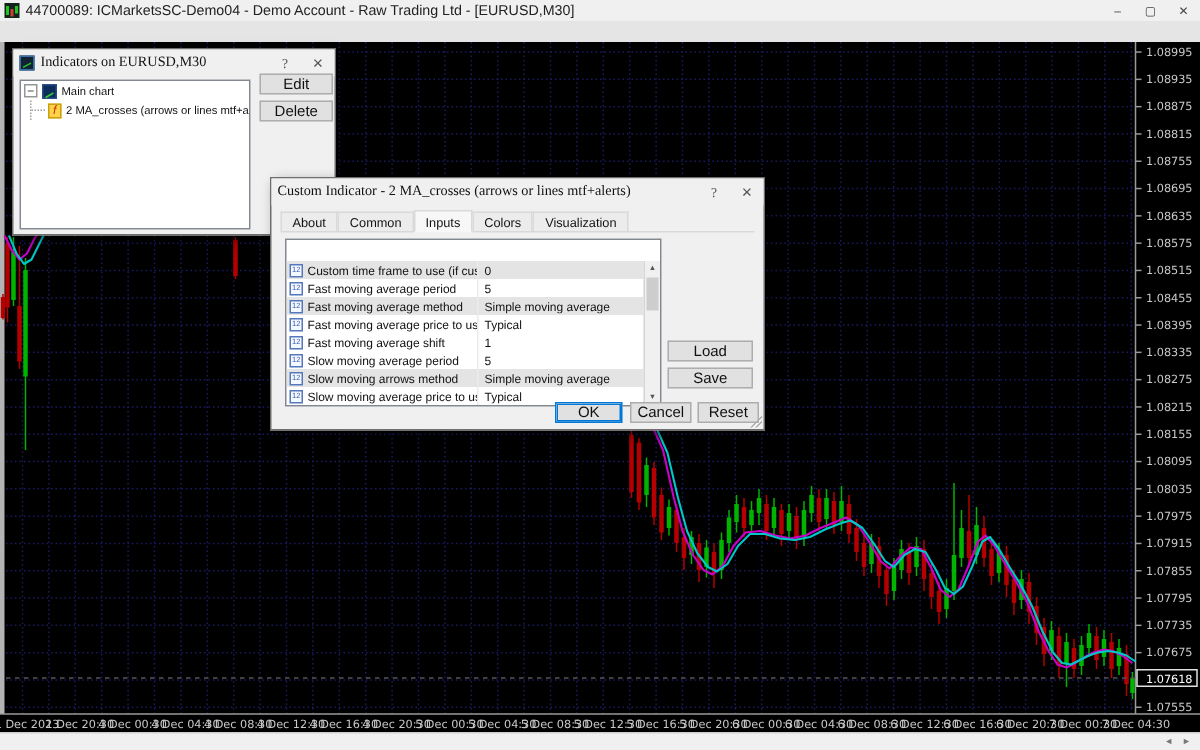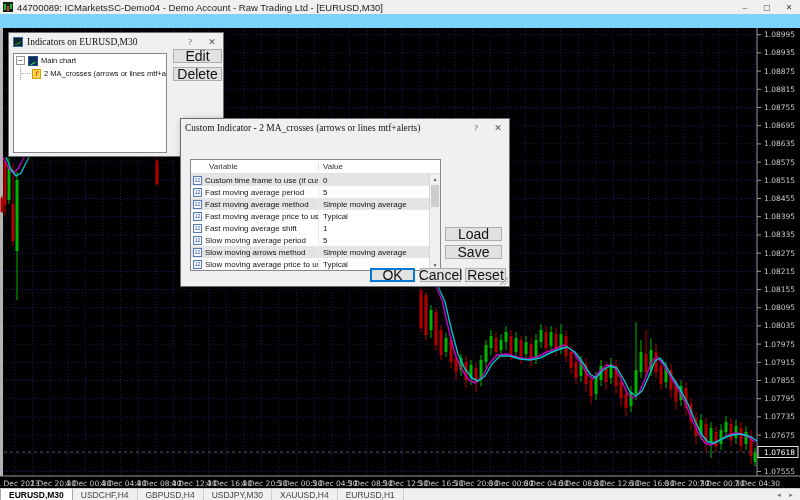--- a/index.html
+++ b/index.html
@@ -1,18 +1,18 @@
 <!DOCTYPE html>
 <html><head>
 <meta charset="utf-8">
 <style>
   * { margin:0; padding:0; box-sizing:border-box; }
   html,body { width:800px; height:500px; overflow:hidden; background:#000;
     font-family:"Liberation Sans","DejaVu Sans",sans-serif; }
-  #app { position:relative; width:800px; height:500px; background:#7dd3fc; }
+  #app { position:relative; width:800px; height:500px; background:#e5e5e5; }
 
   
   #titlebar { position:absolute; left:0; top:0; width:800px; height:14px; background:#f0f0f0;
     display:flex; align-items:center; font-size:9.5px; color:#222; }
   #app-icon { width:10px; height:10px; margin:0 4px 0 3px; background:#10241a; position:relative; flex:0 0 auto; }
   #app-icon::before { content:""; position:absolute; left:1px; top:2px; width:2px; height:6px; background:#21c421; }
   #app-icon::after { content:""; position:absolute; left:4px; top:4px; width:2px; height:5px; background:#d03a3a; box-shadow:3px -2px 0 #21c421; }
   #title-text { white-space:nowrap; overflow:hidden; }
   #win-controls { margin-left:auto; display:flex; align-items:center; height:100%; }
   .win-btn { width:22px; height:100%; display:flex; align-items:center; justify-content:center;
@@ -30,21 +30,21 @@
 
   
   .dialog { position:absolute; background:#f0f0f0; border:1px solid #6e6e6e;
     box-shadow:3px 3px 8px rgba(0,0,0,.45); }
   .dlg-title { height:18px; background:#f0f0f0; display:flex; align-items:center;
     font-size:9.5px; color:#111; padding-left:4px;font-family:Liberation Serif, serif; }
   .dlg-title-text { white-space:nowrap; overflow:hidden; }
   .dlg-btns { margin-left:auto; display:flex; }
   .dlg-btn { width:22px; height:18px; display:flex; align-items:center; justify-content:center;
     font-size:9px; color:#555; }
-  .btn { background:#e1e1e1; border:1px solid #adadad; font-size:14px; color:#111;
+  .btn { background:#e1e1e1; border:1px solid #adadad; font-size:10px; color:#111;
     display:flex; align-items:center; justify-content:center; position:absolute;
     font-family:"Liberation Sans","DejaVu Sans",sans-serif; }
   .btn.focused { border:1px solid #0078d7; box-shadow:inset 0 0 0 1px #0078d7; }
 
   
   #dlg1 { left:8px; top:32px; width:216px; height:125px; }
   #dlg1-icon { width:10px; height:10px; margin-right:4px; background:#123; border:1px solid #3a6ea5; position:relative; }
   #dlg1-icon::before { content:""; position:absolute; left:1px; top:5px; width:6px; height:1px;
     background:#27c427; transform:rotate(-28deg); }
   #indicator-list { position:absolute; left:4px; top:20px; width:154px; height:100px;
@@ -453,25 +453,28 @@
   </div>
 
   <div class="dialog" id="dlg2">
     <div class="dlg-title">
       <div class="dlg-title-text">Custom Indicator - 2 MA_crosses (arrows or lines mtf+alerts)</div>
       <div class="dlg-btns">
         <div class="dlg-btn">?</div>
         <div class="dlg-btn">✕</div>
       </div>
     </div>
+    <div id="tabs-row">
+        <div class="tab">About</div>
+        <div class="tab">Common</div>
+        <div class="tab active">Inputs</div>
+        <div class="tab">Colors</div>
+        <div class="tab">Visualization</div>
+      </div>
     <div id="param-table">
-      <div id="tbl-head">
-        <div class="th col-var">Variable</div>
-        <div class="th col-val">Value</div>
-      </div>
       <div id="tbl-body">
           <div class="trow shaded">
             <div class="tcell-var">
               <div class="input-type-icon">12</div>
               <span>Custom time frame to use (if custom tim...</span>
             </div>
             <div class="tcell-val">0</div>
           </div>
           <div class="trow">
             <div class="tcell-var">
@@ -531,27 +534,19 @@
     </div>
     <div class="btn" style="left:264px; top:108px; width:57px; height:14px;">Load</div>
     <div class="btn" style="left:264px; top:126px; width:57px; height:14px;">Save</div>
     <div class="btn focused" style="left:189px; top:149px; width:45px; height:14px;">OK</div>
     <div class="btn" style="left:239px; top:149px; width:41px; height:14px;">Cancel</div>
     <div class="btn" style="left:284px; top:149px; width:41px; height:14px;">Reset</div>
     <div id="dlg2-grip"></div>
   </div>
 
   <div id="bottom-bar">
-    <div id="chart-tabs" style="display:flex; height:100%;">
-        <div class="chart-tab active">EURUSD,M30</div>
-        <div class="chart-tab">USDCHF,H4</div>
-        <div class="chart-tab">GBPUSD,H4</div>
-        <div class="chart-tab">USDJPY,M30</div>
-        <div class="chart-tab">XAUUSD,H4</div>
-        <div class="chart-tab">EURUSD,H1</div>
-      </div>
     <div id="tab-scrollers">
       <span>◄</span>
       <span>►</span>
     </div>
   </div>
 
 </div>
 
 </body></html>

